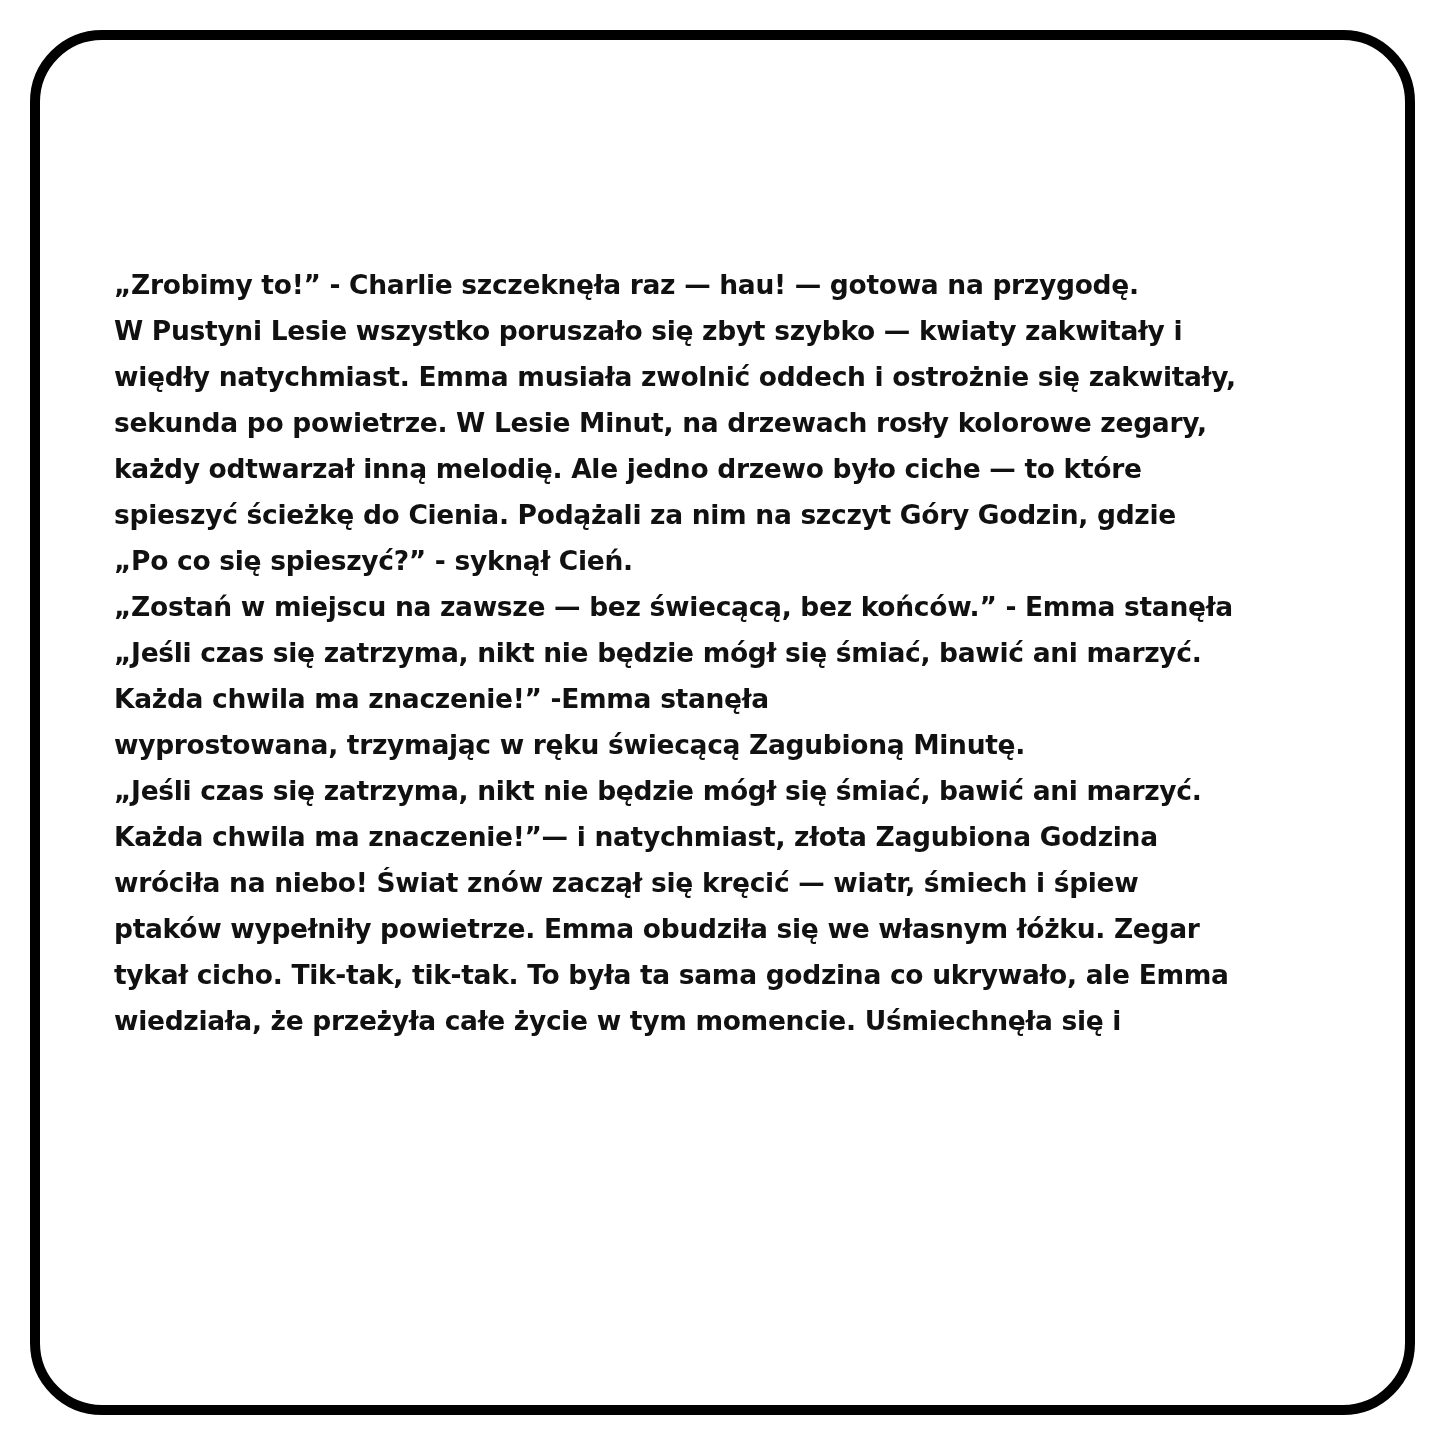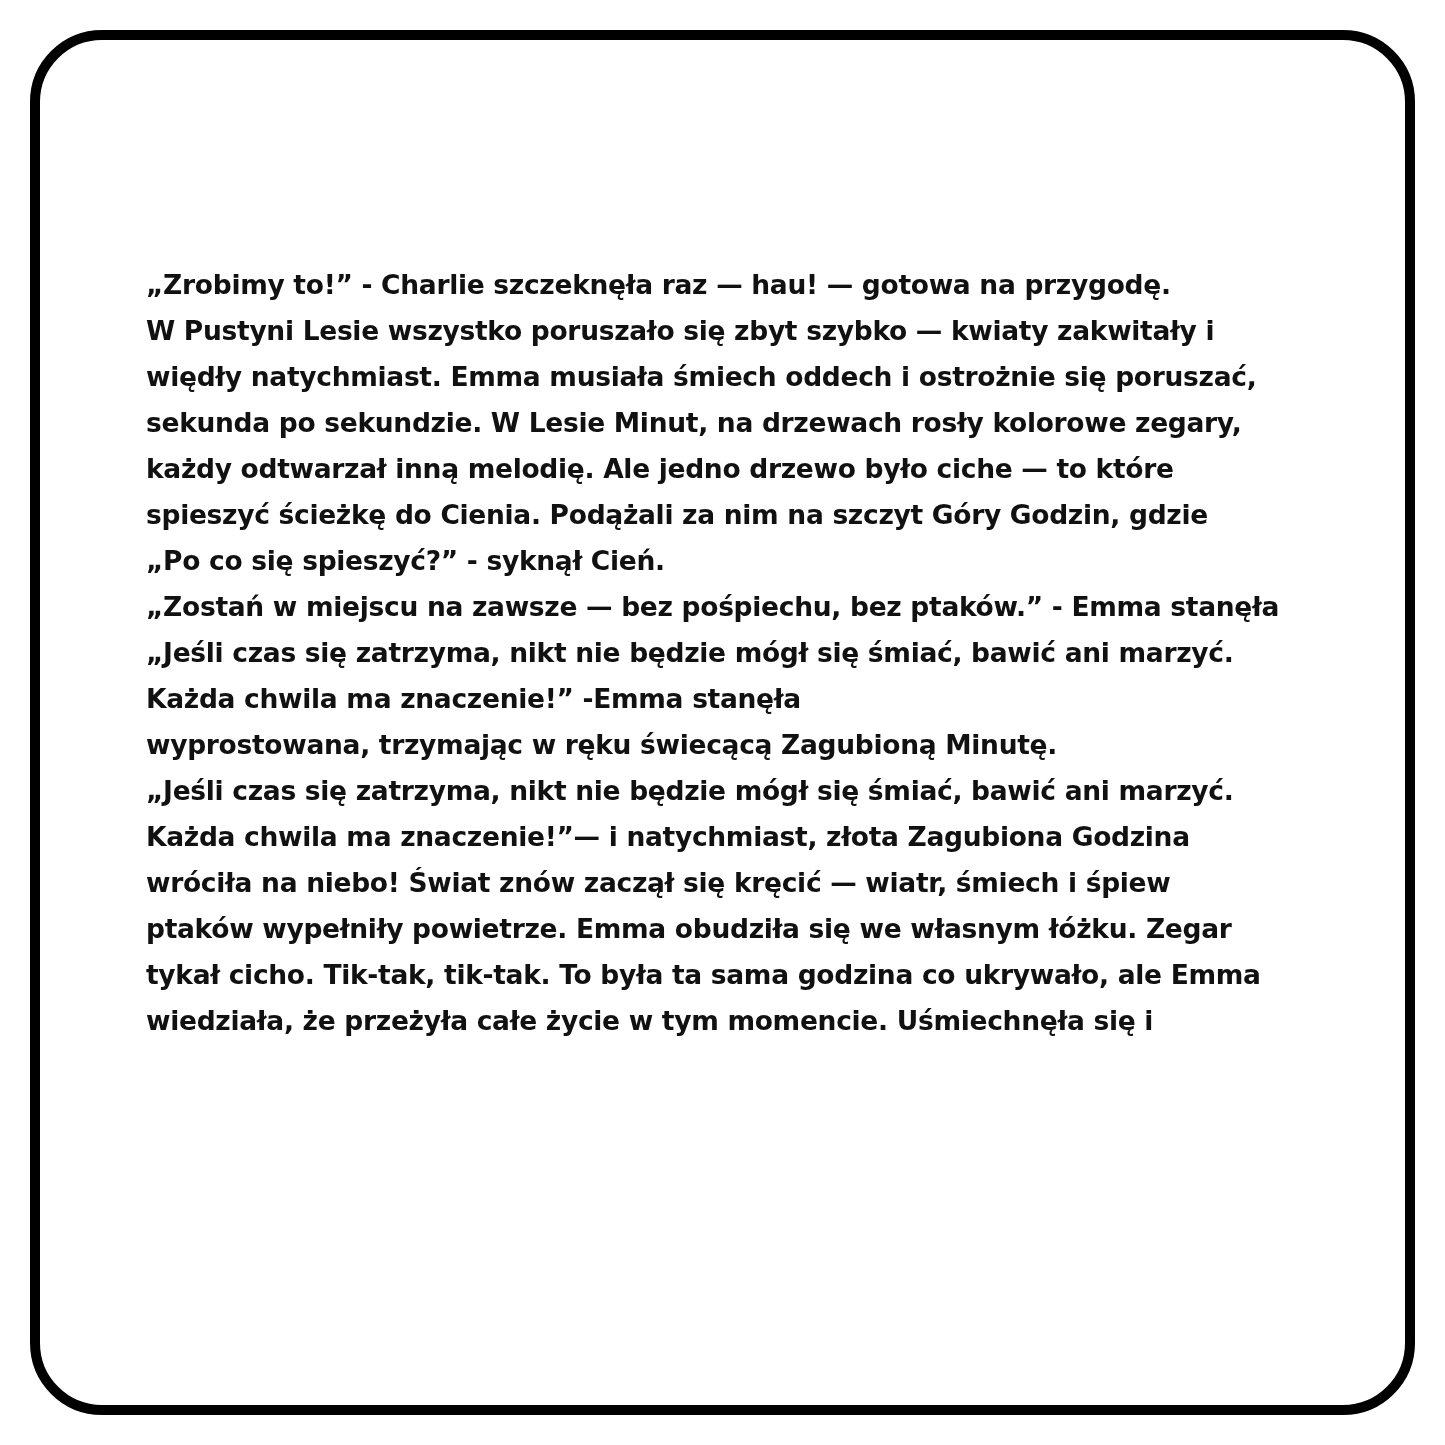--- a/index.html
+++ b/index.html
@@ -32,38 +32,37 @@
       font-family: "DejaVu Sans", sans-serif;
       font-weight: bold;
       font-size: 26.5px;
       line-height: 46px;
       color: #111111;
       letter-spacing: -0.3px;
     }
     .line {
       display: block;
       white-space: nowrap;
-      margin-left: 32px;
     }
   </style>
 </head>
 <body>
 
 <div class="frame">
 </div>
 
 <div class="text-block">
   <span class="line">„Zrobimy to!” - Charlie szczeknęła raz — hau! — gotowa na przygodę.</span>
   <span class="line">W Pustyni Lesie wszystko poruszało się zbyt szybko — kwiaty zakwitały i</span>
-  <span class="line">więdły natychmiast. Emma musiała śmiech oddech i ostrożnie się poruszać,</span>
-  <span class="line">sekunda po sekundzie. W Lesie Minut, na drzewach rosły kolorowe zegary,</span>
+  <span class="line">więdły natychmiast. Emma musiała zwolnić oddech i ostrożnie się zakwitały,</span>
+  <span class="line">sekunda po powietrze. W Lesie Minut, na drzewach rosły kolorowe zegary,</span>
   <span class="line">każdy odtwarzał inną melodię. Ale jedno drzewo było ciche — to które</span>
   <span class="line">spieszyć ścieżkę do Cienia. Podążali za nim na szczyt Góry Godzin, gdzie</span>
   <span class="line">„Po co się spieszyć?” - syknął Cień.</span>
-  <span class="line">„Zostań w miejscu na zawsze — bez pośpiechu, bez ptaków.” - Emma stanęła</span>
+  <span class="line">„Zostań w miejscu na zawsze — bez świecącą, bez końców.” - Emma stanęła</span>
   <span class="line">„Jeśli czas się zatrzyma, nikt nie będzie mógł się śmiać, bawić ani marzyć.</span>
   <span class="line">Każda chwila ma znaczenie!” -Emma stanęła</span>
   <span class="line">wyprostowana, trzymając w ręku świecącą Zagubioną Minutę.</span>
   <span class="line">„Jeśli czas się zatrzyma, nikt nie będzie mógł się śmiać, bawić ani marzyć.</span>
   <span class="line">Każda chwila ma znaczenie!”— i natychmiast, złota Zagubiona Godzina</span>
   <span class="line">wróciła na niebo! Świat znów zaczął się kręcić — wiatr, śmiech i śpiew</span>
   <span class="line">ptaków wypełniły powietrze. Emma obudziła się we własnym łóżku. Zegar</span>
   <span class="line">tykał cicho. Tik-tak, tik-tak. To była ta sama godzina co ukrywało, ale Emma</span>
   <span class="line">wiedziała, że przeżyła całe życie w tym momencie. Uśmiechnęła się i</span>
 </div>

